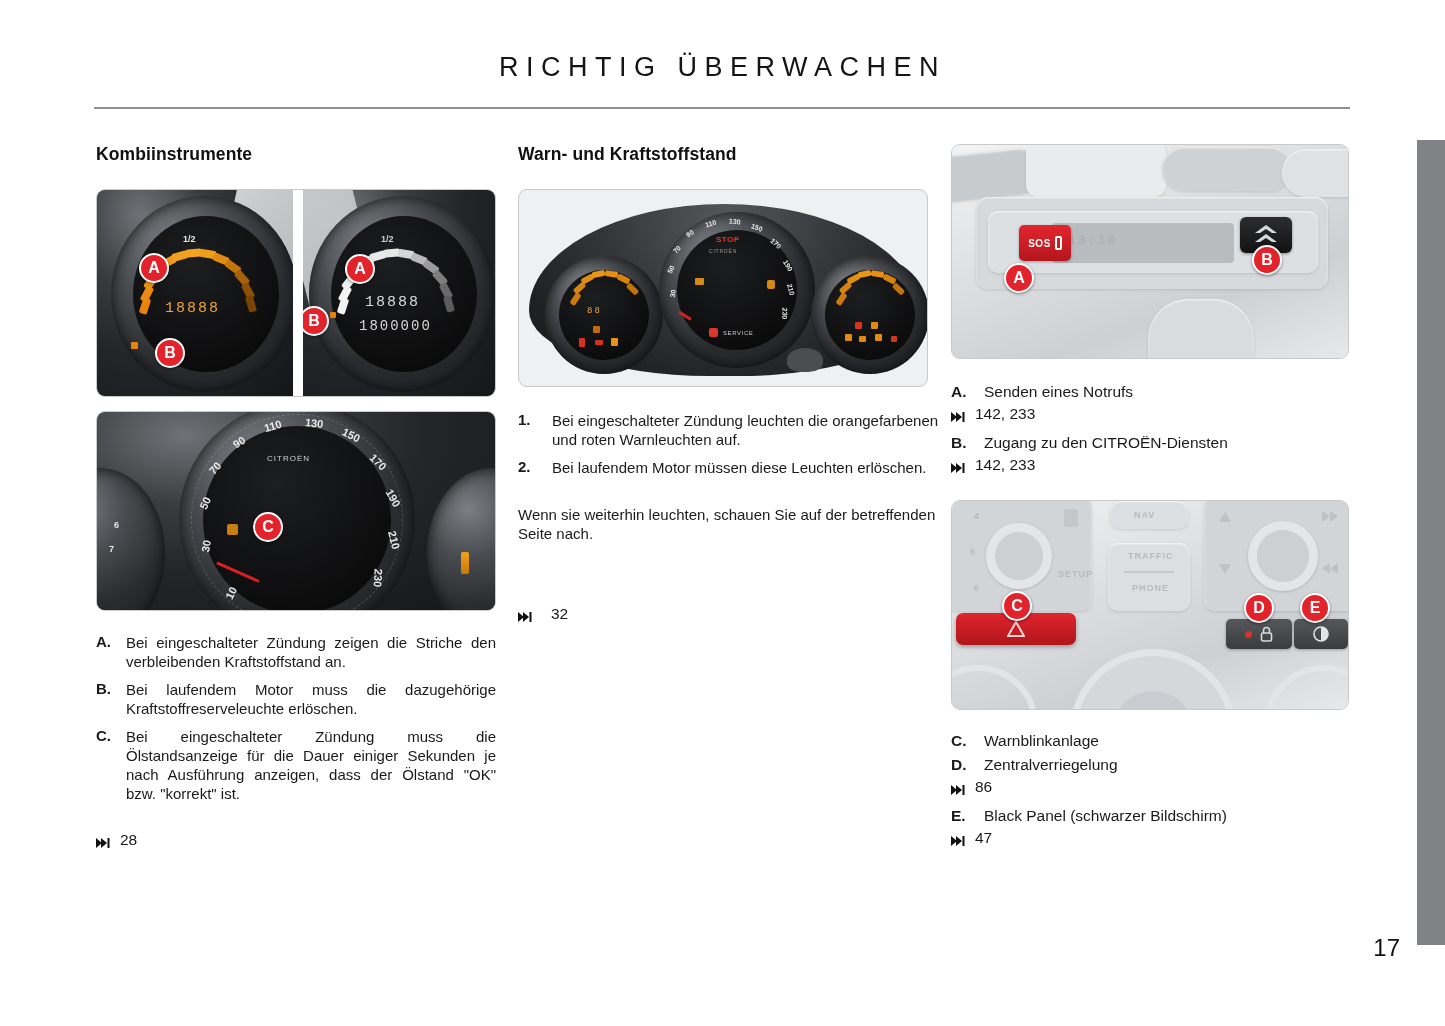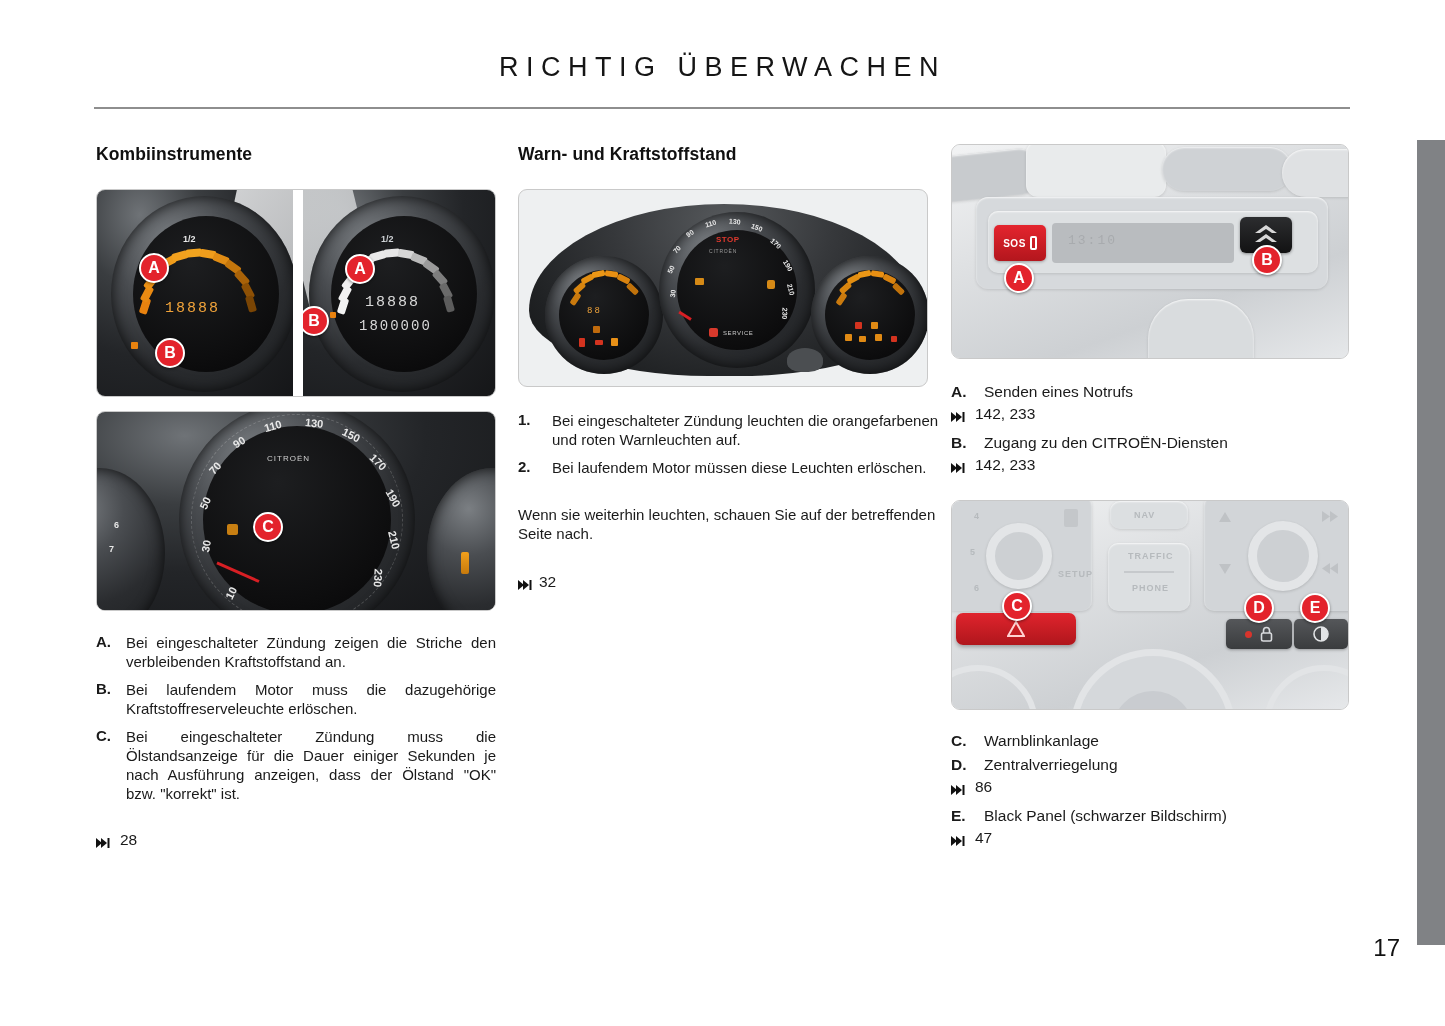--- a/index.html
+++ b/index.html
@@ -118,20 +118,21 @@
   }
   .con-label {
     position: absolute; color: #b6babd; font-size: 9px; font-weight: bold;
     letter-spacing: 1px; font-family: "Liberation Sans", sans-serif;
   }
   .sos-btn {
     position: absolute; background: linear-gradient(180deg,#e4252e,#b3161d);
     border-radius: 5px; display: flex; align-items: center; justify-content: center;
     color: #fff; font-size: 10px; font-weight: bold; letter-spacing: .5px;
     box-shadow: 0 1px 3px rgba(0,0,0,.3);
+    margin-left: 25px;
   }
   .chev-btn {
     position: absolute; background: linear-gradient(180deg,#2c2d2f,#121213);
     border-radius: 6px; display: flex; align-items: center; justify-content: center;
     box-shadow: 0 1px 3px rgba(0,0,0,.4);
   }
   .hazard-btn {
     position: absolute; background: linear-gradient(180deg,#e0242d,#b0161c);
     border-radius: 7px; display: flex; align-items: center; justify-content: center;
     box-shadow: 0 2px 4px rgba(0,0,0,.3);
@@ -359,21 +360,21 @@
         <div class="item-body nojust">Bei eingeschalteter Zündung leuchten die orangefarbenen und roten Warnleuchten auf.</div>
       </div>
       <div class="item">
         <div class="item-key num">2.</div>
         <div class="item-body nojust">Bei laufendem Motor müssen diese Leuchten erlöschen.</div>
       </div>
     </div>
 
     <div class="plain-para" style="margin-top:28px;text-align:left;">Wenn sie weiterhin leuchten, schauen Sie auf der betreffenden Seite nach.</div>
 
-    <div class="ref" style="margin-top:30px;gap:6px;">
+    <div class="ref" style="margin-top:62px;gap:18px;">
       <span class="ref-arrow">
         <svg width="15" height="12" viewBox="0 0 15 12">
           <polygon points="0,1 6,6 0,11" fill="#111"></polygon>
           <polygon points="5,1 11,6 5,11" fill="#111"></polygon>
           <rect x="11.5" y="1" width="2" height="10" fill="#111"></rect>
         </svg>
       </span>
       <span>32</span>
     </div>
   </div>

